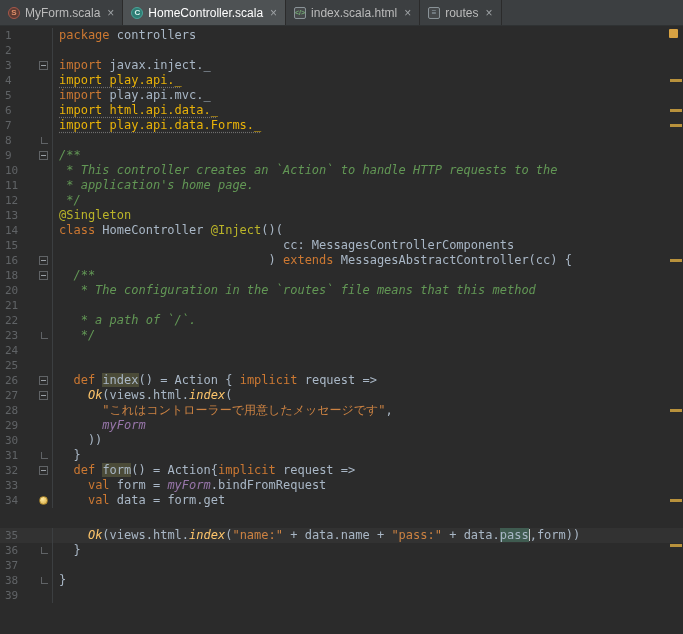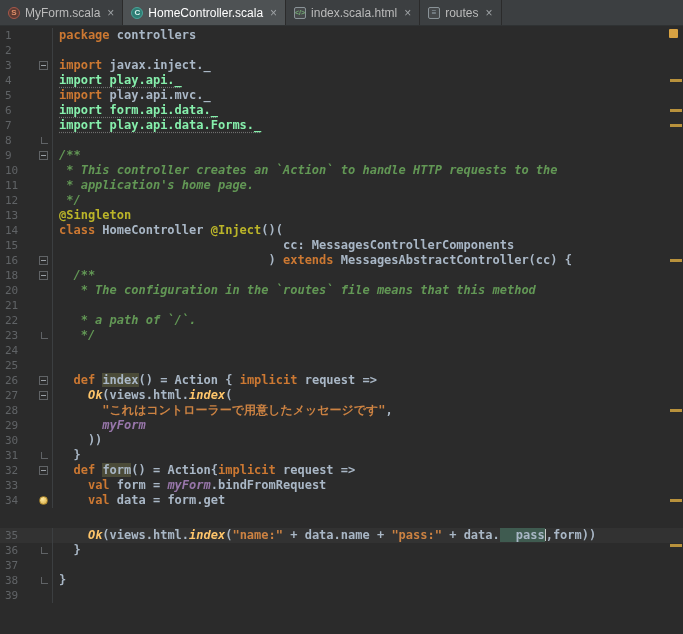--- a/index.html
+++ b/index.html
@@ -39,32 +39,32 @@
   }
   .line.current{background:#323232;margin-top:20px;}
   .lnum{
     width:30px;flex:none;color:#606366;font-size:11px;padding-left:5px;
     box-sizing:border-box;
   }
   .gutter-cell{
     width:23px;flex:none;display:flex;align-items:center;justify-content:flex-end;
     gap:2px;padding-right:4px;border-right:1px solid #3c3f41;box-sizing:border-box;
   }
-  .code{padding-left:6px;white-space:pre;color:#a9b7c6;font-weight:bold;}
+  .code{padding-left:6px;white-space:pre;color:#a9b7c6;}
   
   .tk-kw{color:#cc7832;}
   .tk-pl{color:#a9b7c6;}
   .tk-cm{color:#629755;font-style:italic;}
   .tk-ann{color:#bbb529;text-align:right;}
   .tk-str{color:#cc8242;}
   .tk-fld{color:#9876aa;font-style:italic;}
   .tk-fn{color:#ffc66b;font-style:italic;}
-  .tk-gray{color:#86efac;text-decoration:underline dotted #6e6e6e;text-underline-offset:3px;}
+  .tk-gray{color:#eab308;text-decoration:underline dotted #6e6e6e;text-underline-offset:3px;}
   .tk-hl{color:#a9b7c6;background:#4b4b38;}
-  .tk-hl2{color:#a9b7c6;background:#3f5b50;padding-left:16px;}
+  .tk-hl2{color:#a9b7c6;background:#3f5b50;}
   .caret{display:inline-block;width:1px;height:12px;background:#c8c8c8;vertical-align:-2px;}
   
   .fold-minus{
     width:9px;height:9px;border:1px solid #606366;background:#2b2b2b;
     position:relative;display:inline-block;box-sizing:border-box;
   }
   .fold-minus::after{
     content:"";position:absolute;left:1px;right:1px;top:3px;height:1px;background:#9aa0a6;
   }
   .fold-end{
@@ -137,21 +137,21 @@
           <span class="code"><span class="tk-gray">import play.api._</span></span>
         </div>
         <div class="line">
           <span class="lnum">5</span>
           <span class="gutter-cell"></span>
           <span class="code"><span class="tk-kw">import</span><span class="tk-pl"> play.api.mvc._</span></span>
         </div>
         <div class="line">
           <span class="lnum">6</span>
           <span class="gutter-cell"></span>
-          <span class="code"><span class="tk-gray">import form.api.data._</span></span>
+          <span class="code"><span class="tk-gray">import html.api.data._</span></span>
         </div>
         <div class="line">
           <span class="lnum">7</span>
           <span class="gutter-cell"></span>
           <span class="code"><span class="tk-gray">import play.api.data.Forms._</span></span>
         </div>
         <div class="line">
           <span class="lnum">8</span>
           <span class="gutter-cell">
             <span class="fold-end"></span>

